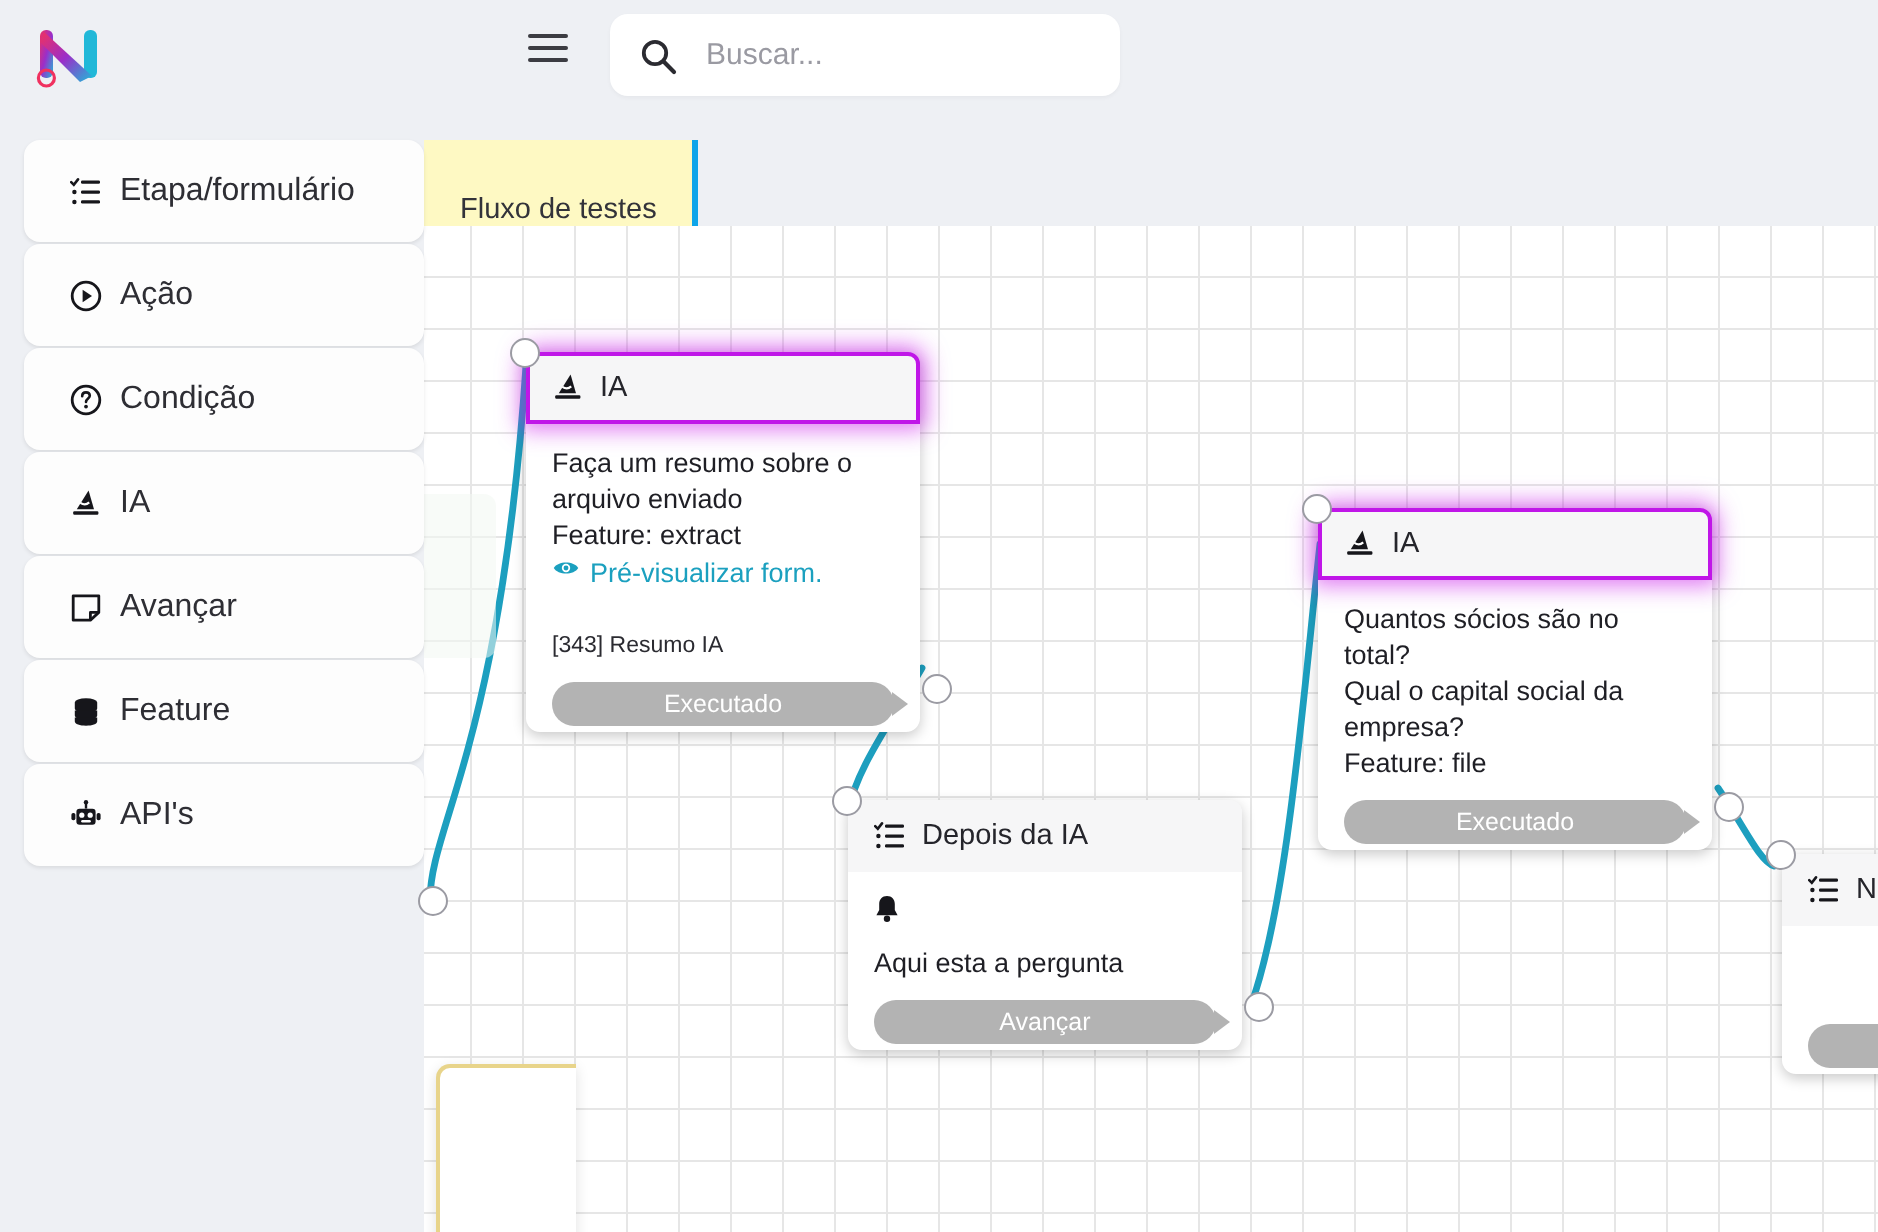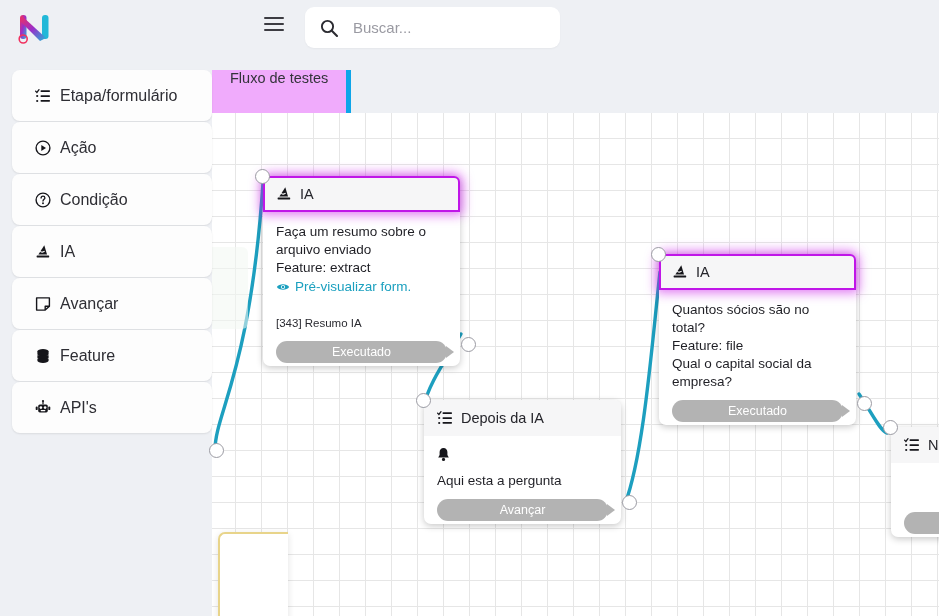--- a/index.html
+++ b/index.html
@@ -56,23 +56,23 @@
   }
   .edges { position: absolute; left: 0; top: 0; width: 727px; height: 503px; }
 
   
   .tabbar {
     position: absolute; left: 212px; top: 70px; width: 727px; height: 43px;
     background: #eef0f4;
   }
   .tab {
     position: absolute; left: 0; top: 0; height: 43px;
-    background: #f0abfc;
-    border-right: 5px solid #0ea5e9;
-    display: flex; align-items: flex-start; padding: 0 18px;
+    background: #fef9c3;
+    border-right: 3px solid #0ea5e9;
+    display: flex; align-items: flex-end; padding: 0 18px;
     font-size: 14.5px; color: #33333a;
     cursor: pointer;
   }
 
   
   .sidebar {
     position: absolute; left: 12px; top: 70px;
     width: 200px; height: 546px;
     z-index: 5;
   }
@@ -113,21 +113,21 @@
     border: 2px solid #c016e8;
     border-radius: 6px 6px 0 0;
     box-shadow: 0 0 11px 3px rgba(205,40,235,.62);
     padding-left: 11px;
   }
   .head-icon { width: 16px; height: 16px; margin-right: 8px; flex: 0 0 16px; }
   .node-body { padding: 11px 13px 3px 13px; }
   .node-line { font-size: 13.5px; color: #1f1f25; line-height: 18px; }
   .node-link {
     font-size: 13.5px; color: #1ba0bf; line-height: 20px;
-    display: flex; align-items: center; cursor: pointer;
+    display: flex; align-items: flex-start; cursor: pointer;
   }
   .node-link .eye { width: 14px; height: 14px; margin-right: 5px; flex: 0 0 14px; }
   .node-sub { font-size: 11.5px; color: #2b2b31; line-height: 17px; margin-top: 18px; }
   .node-btn {
     margin-top: 9px;
     height: 22px; border-radius: 11px;
     background: #b3b3b3; color: #ffffff;
     font-size: 12.5px;
     display: flex; align-items: center; justify-content: center;
     cursor: pointer; position: relative; border: none;
@@ -256,22 +256,22 @@
     <div class="node-head">
       <svg class="head-icon" viewBox="0 0 16 16">
         <path d="M9.3 1.2 L3.4 10.6 L12 10.6 Z" fill="#16161b"></path>
         <path d="M5.2 7.4 C6.6 8.4 8.4 8.3 9.6 7.2" fill="none" stroke="#ffffff" stroke-width="1.1"></path>
         <rect x="1.6" y="11.6" width="12.6" height="1.8" rx="0.6" fill="#16161b"></rect>
       </svg>
       <span>IA</span>
     </div>
     <div class="node-body">
       <div class="node-line">Quantos sócios são no total?</div>
+      <div class="node-line">Qual o capital social da empresa?</div>
       <div class="node-line">Feature: file</div>
-      <div class="node-line">Qual o capital social da empresa?</div>
       <button class="node-btn">Executado</button>
     </div>
     <div class="port" style="left:-8px; top:-7px;"></div>
     <div class="port" style="right:-16px; bottom:14px;"></div>
   </div>
 
   <div class="node" style="left:424px; top:400px; width:197px;">
     <div class="node-head">
       <svg class="head-icon" viewBox="0 0 16 16">
         <rect x="5.5" y="2.2" width="9.5" height="1.7" rx=".7" fill="#16161b"></rect>

